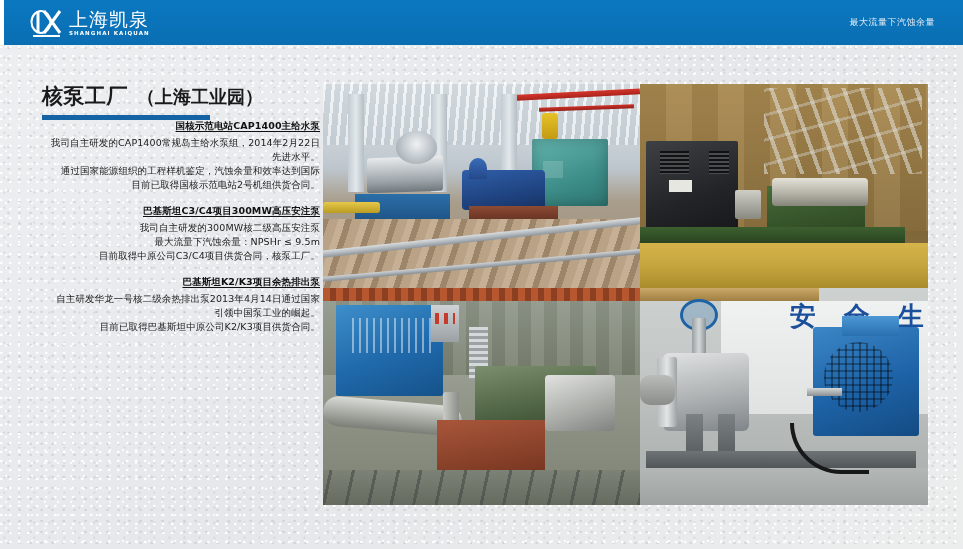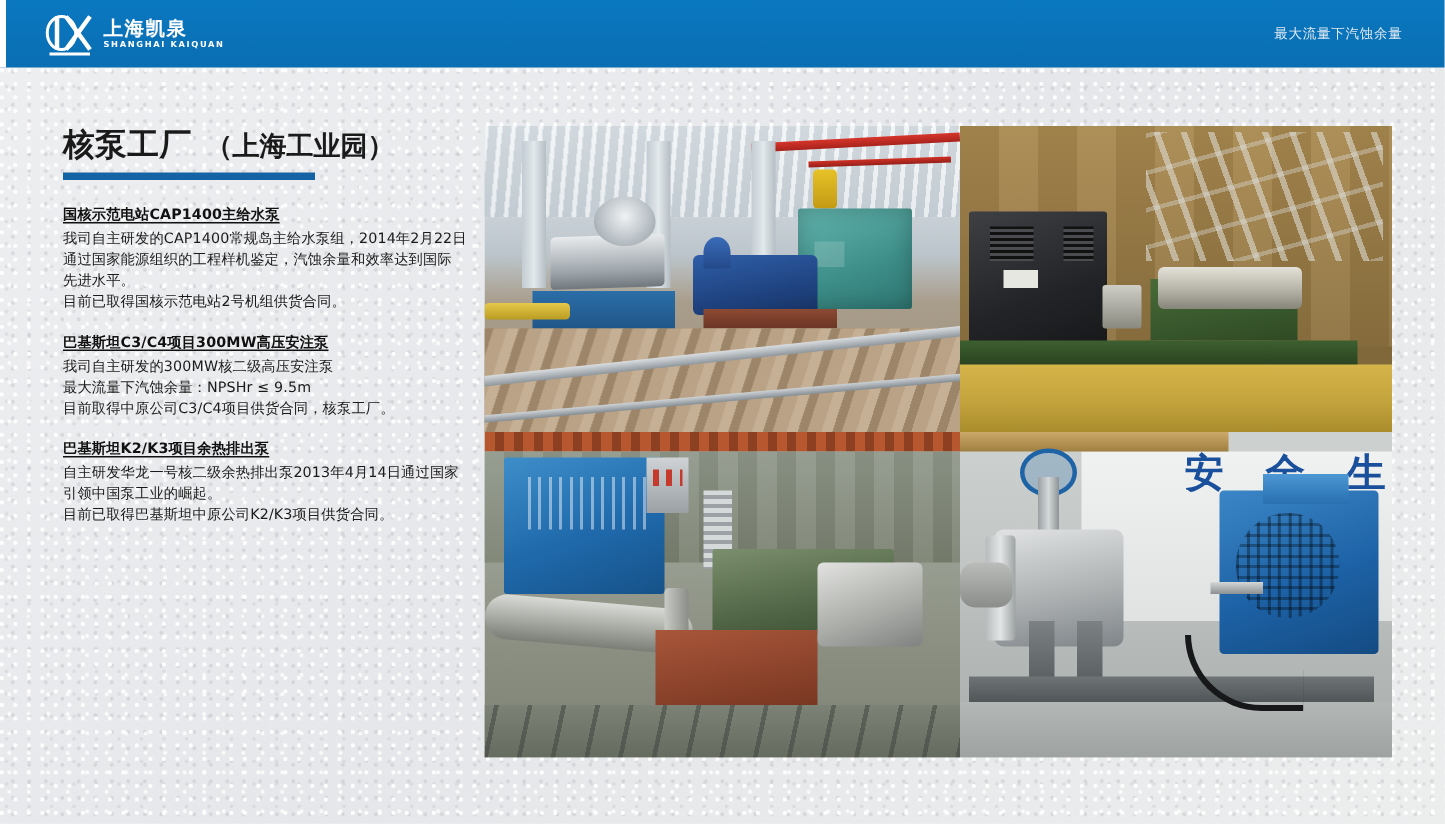--- a/index.html
+++ b/index.html
@@ -57,22 +57,22 @@
     width: 34px; height: 31px;
   }
   .logo-mark svg { display: block; }
   .logo-words {
     display: flex;
     flex-direction: column;
     justify-content: center;
     line-height: 1;
   }
   .logo-cn {
-    font-size: 13px;
-    font-weight: bold;
+    font-size: 19px;
+    font-weight: normal;
     color: #ffffff;
     letter-spacing: 1px;
     font-family: "DejaVu Sans", "Liberation Sans", sans-serif;
   }
   .logo-en {
     font-size: 5.5px;
     font-weight: bold;
     color: #ffffff;
     letter-spacing: 1.1px;
     margin-top: 2px;
@@ -111,21 +111,21 @@
     color: #1a1a1a;
   }
   .title-rule {
     margin-top: 5px;
     width: 168px;
     height: 5px;
     background: #1464a5;
   }
 
   .blocks {
-    margin-top: 17px;
+    text-align: right;
   }
   .block { margin-bottom: 13px; }
   .block-head {
     font-size: 9.5px;
     font-weight: bold;
     color: #111111;
     text-decoration: underline;
     text-underline-offset: 2px;
     margin-bottom: 3px;
     letter-spacing: 0.1px;
@@ -476,22 +476,22 @@
       <span class="title-main">核泵工厂</span>
       <span class="title-sub">（上海工业园）</span>
     </div>
     <div class="title-rule"></div>
 
     <div class="blocks">
 
       <div class="block">
         <div class="block-head">国核示范电站CAP1400主给水泵</div>
         <div class="block-line">我司自主研发的CAP1400常规岛主给水泵组，2014年2月22日</div>
+        <div class="block-line">先进水平。</div>
         <div class="block-line">通过国家能源组织的工程样机鉴定，汽蚀余量和效率达到国际</div>
-        <div class="block-line">先进水平。</div>
         <div class="block-line">目前已取得国核示范电站2号机组供货合同。</div>
       </div>
 
       <div class="block">
         <div class="block-head">巴基斯坦C3/C4项目300MW高压安注泵</div>
         <div class="block-line">我司自主研发的300MW核二级高压安注泵</div>
         <div class="block-line">最大流量下汽蚀余量：NPSHr ≤ 9.5m</div>
         <div class="block-line">目前取得中原公司C3/C4项目供货合同，核泵工厂。</div>
       </div>
 

